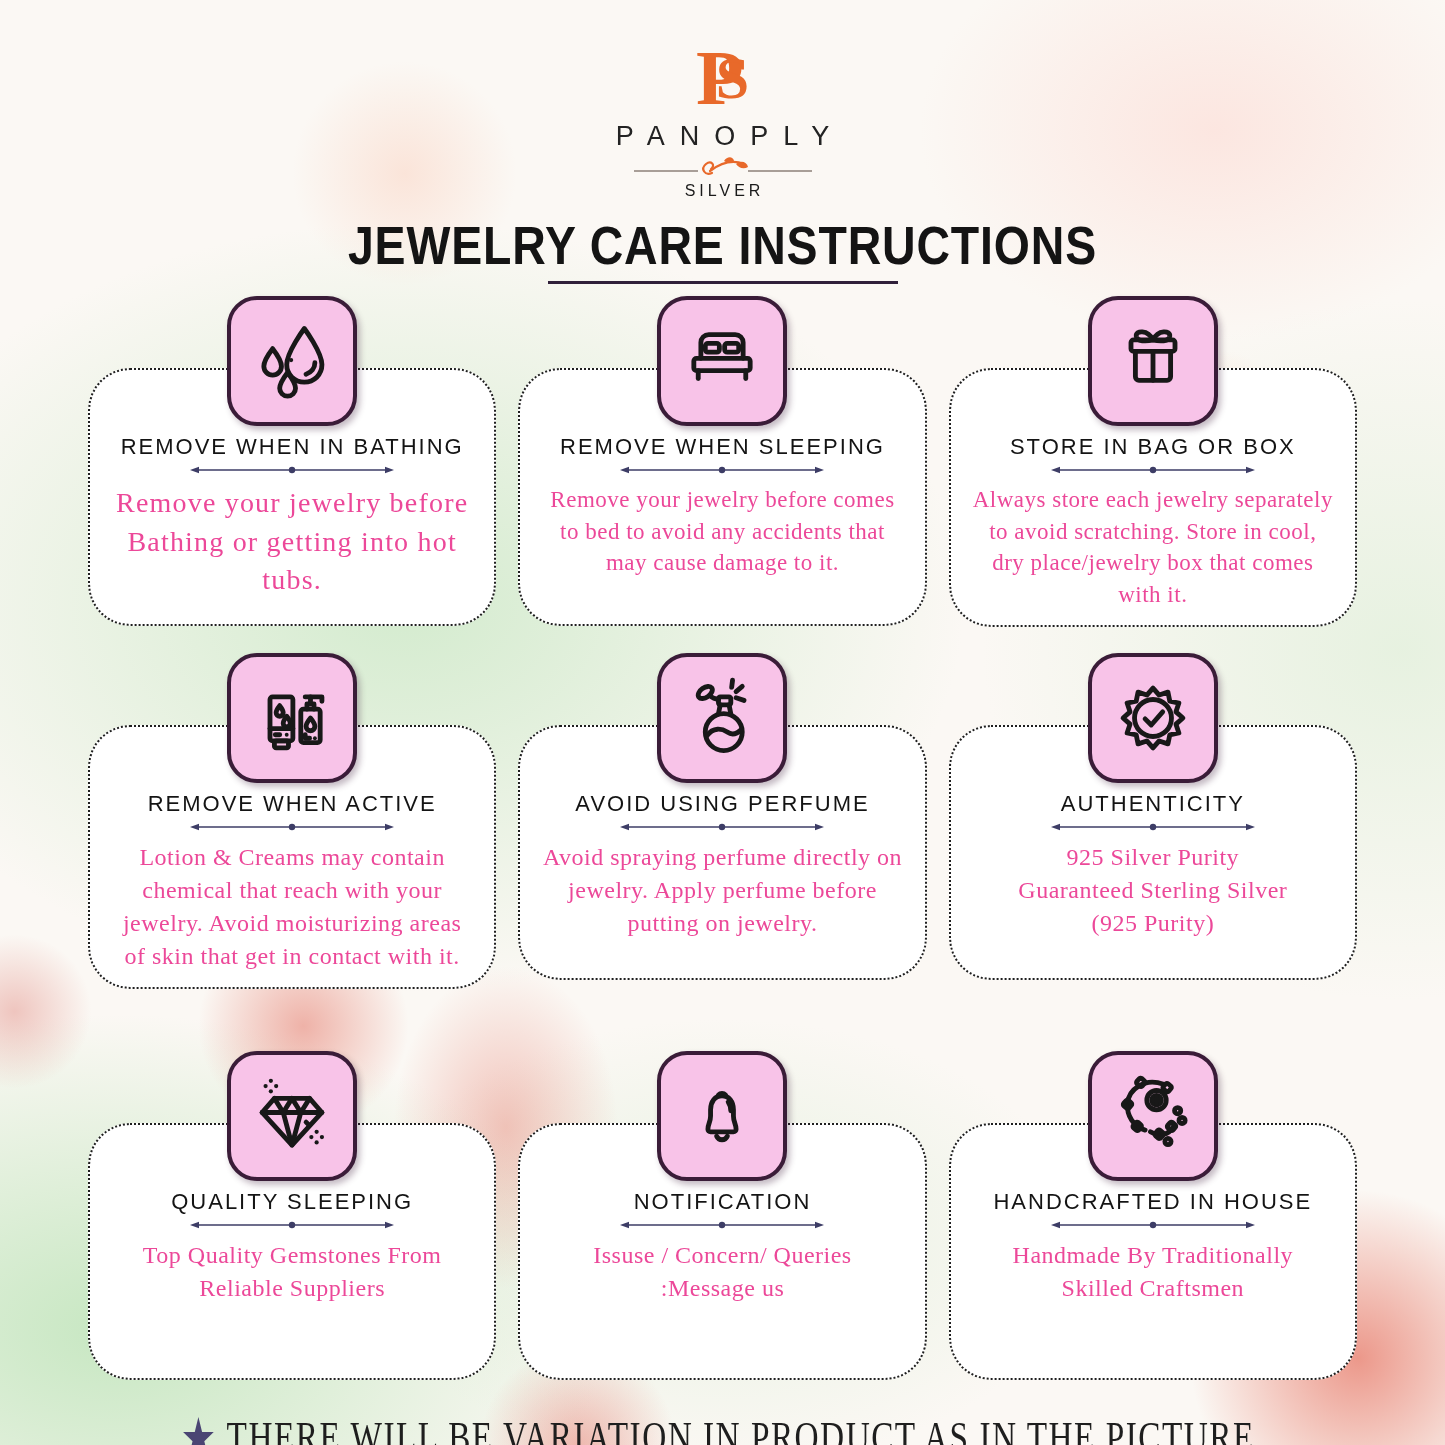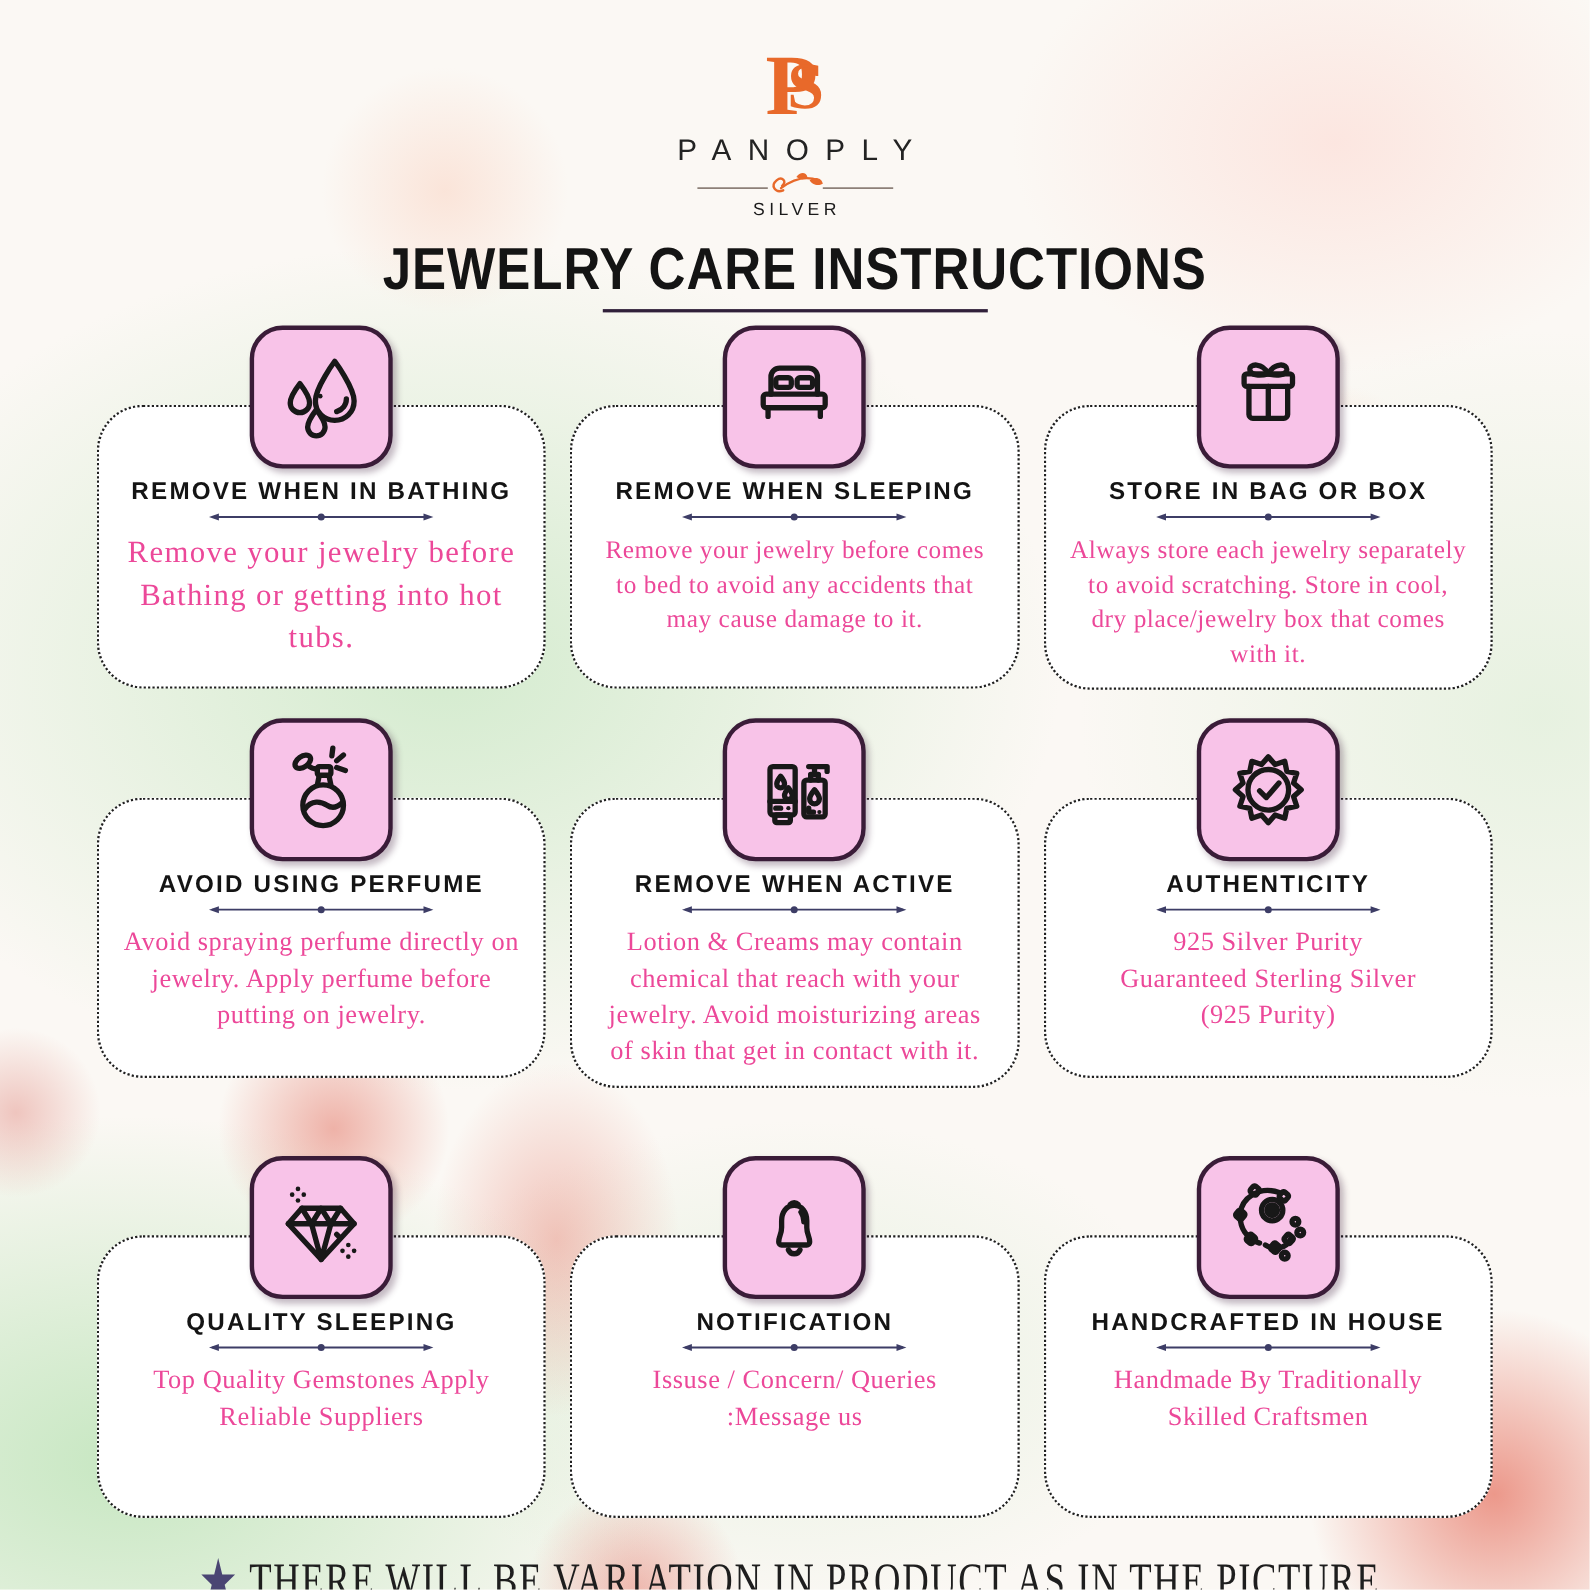--- a/index.html
+++ b/index.html
@@ -65,21 +65,21 @@
     background: #ffffff;
     border: 2px dotted #1f1f1f;
     border-radius: 42px;
     padding: 64px 22px 14px;
     text-align: center;
     min-height: 258px;
   }
   .row2 .card { min-height: 255px; }
   .row3 .card { min-height: 257px; }
 
-  .card-heading { margin: 0 0 4px; font-size: 22px; font-weight: 700; letter-spacing: 2px; color: #141414; }
+  .card-heading { margin: 0 0 4px; font-size: 22px; font-weight: 400; letter-spacing: 2px; color: #141414; }
   .hdiv { display: block; margin: 0 auto 8px; }
   .card-body { margin: 0; font-family: "Liberation Serif", serif; font-size: 24px; line-height: 1.38;
                letter-spacing: 0.5px; color: #ec4899; white-space: pre-line; }
   .card-body.lg { font-size: 28px; letter-spacing: 1.2px; }
   .card-body.sm { font-size: 23px; }
 
   
   .footer { display: flex; align-items: center; justify-content: center; margin-top: 30px;
             transform: scaleX(0.74); transform-origin: center; }
   .footer-star { font-size: 54px; color: #4a4573; margin-right: 14px; line-height: 1; }
@@ -180,47 +180,20 @@
           <path d="M12,2.8 L3,6 L12,9.2 Z" fill="#3d3d66"></path>
           <path d="M198,2.8 L207,6 L198,9.2 Z" fill="#3d3d66"></path>
         </svg>
         <p class="card-body sm">Always store each jewelry separately to avoid scratching. Store in cool, dry place/jewelry box that comes with it.</p>
       </div>
     </div>
 
   </div>
 
   <div class="grid row2">
-
-    <div class="cell">
-      <div class="tile">
-        <svg viewBox="0 0 100 100">
-          <circle class="ic" cx="52" cy="66" r="21"></circle>
-          <path class="ic" d="M33,70 C40,60 50,62 56,66 C61,69.5 66,69 72,63"></path>
-          <rect class="ic" x="46" y="26" width="14" height="9" rx="2"></rect>
-          <path class="ic" d="M48,35 L46,45"></path>
-          <path class="ic" d="M58,35 L60,45"></path>
-          <ellipse class="ic" cx="31" cy="21" rx="9" ry="5.5" transform="rotate(-35 31 21)"></ellipse>
-          <path class="ic" d="M38,26 C42,29 44,28 46,29"></path>
-          <path class="ic" d="M66,27 L75,30"></path>
-          <path class="ic" d="M66,20 L73,14"></path>
-          <path class="ic" d="M61,15 L62,7"></path>
-        </svg>
-      </div>
-      <div class="card">
-        <h2 class="card-heading">AVOID USING PERFUME</h2>
-        <svg class="hdiv" width="210" height="12" viewBox="0 0 210 12">
-          <line x1="6" y1="6" x2="204" y2="6" stroke="#3d3d66" stroke-width="1.6"></line>
-          <circle cx="105" cy="6" r="3.2" fill="#3d3d66"></circle>
-          <path d="M12,2.8 L3,6 L12,9.2 Z" fill="#3d3d66"></path>
-          <path d="M198,2.8 L207,6 L198,9.2 Z" fill="#3d3d66"></path>
-        </svg>
-        <p class="card-body">Avoid spraying perfume directly on jewelry. Apply perfume before putting on jewelry.</p>
-      </div>
-    </div>
 
     <div class="cell">
       <div class="tile">
         <svg viewBox="0 0 100 100">
           <rect class="ic" x="25" y="26" width="26" height="50" rx="3"></rect>
           <path class="ic" d="M36,36 c0,0 4,5 4,8 a4,4 0 0 1 -8,0 c0,-3 4,-8 4,-8 Z"></path>
           <path class="ic" d="M44,48 c0,0 4,5 4,8 a4,4 0 0 1 -8,0 c0,-3 4,-8 4,-8 Z"></path>
           <path class="ic" d="M25,62 H51"></path>
           <path class="ic" d="M31,69 H36"></path>
           <circle class="icf" cx="44" cy="69" r="2.2"></circle>
@@ -242,20 +215,47 @@
           <path d="M12,2.8 L3,6 L12,9.2 Z" fill="#3d3d66"></path>
           <path d="M198,2.8 L207,6 L198,9.2 Z" fill="#3d3d66"></path>
         </svg>
         <p class="card-body">Lotion &amp; Creams may contain chemical that reach with your jewelry. Avoid moisturizing areas of skin that get in contact with it.</p>
       </div>
     </div>
 
     <div class="cell">
       <div class="tile">
         <svg viewBox="0 0 100 100">
+          <circle class="ic" cx="52" cy="66" r="21"></circle>
+          <path class="ic" d="M33,70 C40,60 50,62 56,66 C61,69.5 66,69 72,63"></path>
+          <rect class="ic" x="46" y="26" width="14" height="9" rx="2"></rect>
+          <path class="ic" d="M48,35 L46,45"></path>
+          <path class="ic" d="M58,35 L60,45"></path>
+          <ellipse class="ic" cx="31" cy="21" rx="9" ry="5.5" transform="rotate(-35 31 21)"></ellipse>
+          <path class="ic" d="M38,26 C42,29 44,28 46,29"></path>
+          <path class="ic" d="M66,27 L75,30"></path>
+          <path class="ic" d="M66,20 L73,14"></path>
+          <path class="ic" d="M61,15 L62,7"></path>
+        </svg>
+      </div>
+      <div class="card">
+        <h2 class="card-heading">AVOID USING PERFUME</h2>
+        <svg class="hdiv" width="210" height="12" viewBox="0 0 210 12">
+          <line x1="6" y1="6" x2="204" y2="6" stroke="#3d3d66" stroke-width="1.6"></line>
+          <circle cx="105" cy="6" r="3.2" fill="#3d3d66"></circle>
+          <path d="M12,2.8 L3,6 L12,9.2 Z" fill="#3d3d66"></path>
+          <path d="M198,2.8 L207,6 L198,9.2 Z" fill="#3d3d66"></path>
+        </svg>
+        <p class="card-body">Avoid spraying perfume directly on jewelry. Apply perfume before putting on jewelry.</p>
+      </div>
+    </div>
+
+    <div class="cell">
+      <div class="tile">
+        <svg viewBox="0 0 100 100">
           <polygon class="ic" points="84,50 76.1,57 79.4,67 69.1,69.1 67,79.4 57,76.1 50,84 43,76.1 33,79.4 30.9,69.1 20.6,67 23.9,57 16,50 23.9,43 20.6,33 30.9,30.9 33,20.6 43,23.9 50,16 57,23.9 67,20.6 69.1,30.9 79.4,33 76.1,43"></polygon>
           <circle class="ic" cx="50" cy="50" r="21"></circle>
           <path class="ic" d="M41,51 L48,58 L61,43"></path>
         </svg>
       </div>
       <div class="card">
         <h2 class="card-heading">AUTHENTICITY</h2>
         <svg class="hdiv" width="210" height="12" viewBox="0 0 210 12">
           <line x1="6" y1="6" x2="204" y2="6" stroke="#3d3d66" stroke-width="1.6"></line>
           <circle cx="105" cy="6" r="3.2" fill="#3d3d66"></circle>
@@ -291,21 +291,21 @@
         </svg>
       </div>
       <div class="card">
         <h2 class="card-heading">QUALITY SLEEPING</h2>
         <svg class="hdiv" width="210" height="12" viewBox="0 0 210 12">
           <line x1="6" y1="6" x2="204" y2="6" stroke="#3d3d66" stroke-width="1.6"></line>
           <circle cx="105" cy="6" r="3.2" fill="#3d3d66"></circle>
           <path d="M12,2.8 L3,6 L12,9.2 Z" fill="#3d3d66"></path>
           <path d="M198,2.8 L207,6 L198,9.2 Z" fill="#3d3d66"></path>
         </svg>
-        <p class="card-body">Top Quality Gemstones Apply
+        <p class="card-body">Top Quality Gemstones From
 Reliable Suppliers</p>
       </div>
     </div>
 
     <div class="cell">
       <div class="tile">
         <svg viewBox="0 0 100 100">
           <path class="ic" d="M34,65 C34,59 37,57 37,50 V43 C37,34 42,27 50,27 C58,27 63,34 63,43 V50 C63,57 66,59 66,65 C66,66.7 64.7,68 63,68 H37 C35.3,68 34,66.7 34,65 Z"></path>
           <path class="ic" d="M46,26 A5.5,5.5 0 0 1 54,26"></path>
           <path class="ic" d="M44,73 A6.5,6.5 0 0 0 56,73"></path>

